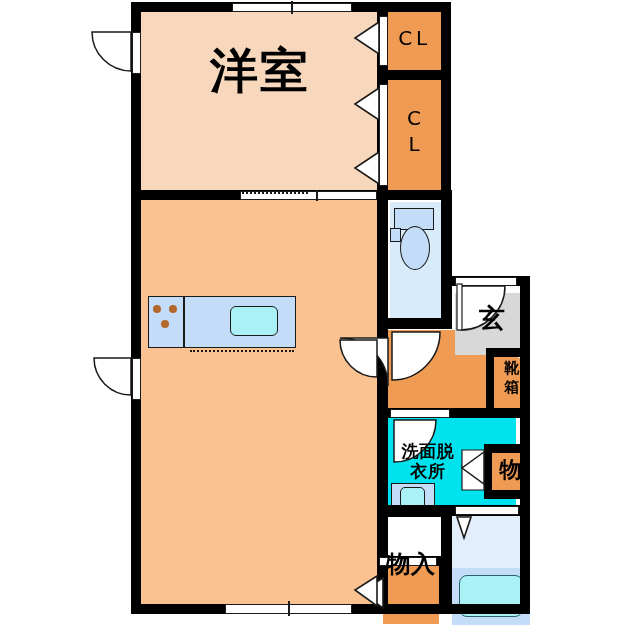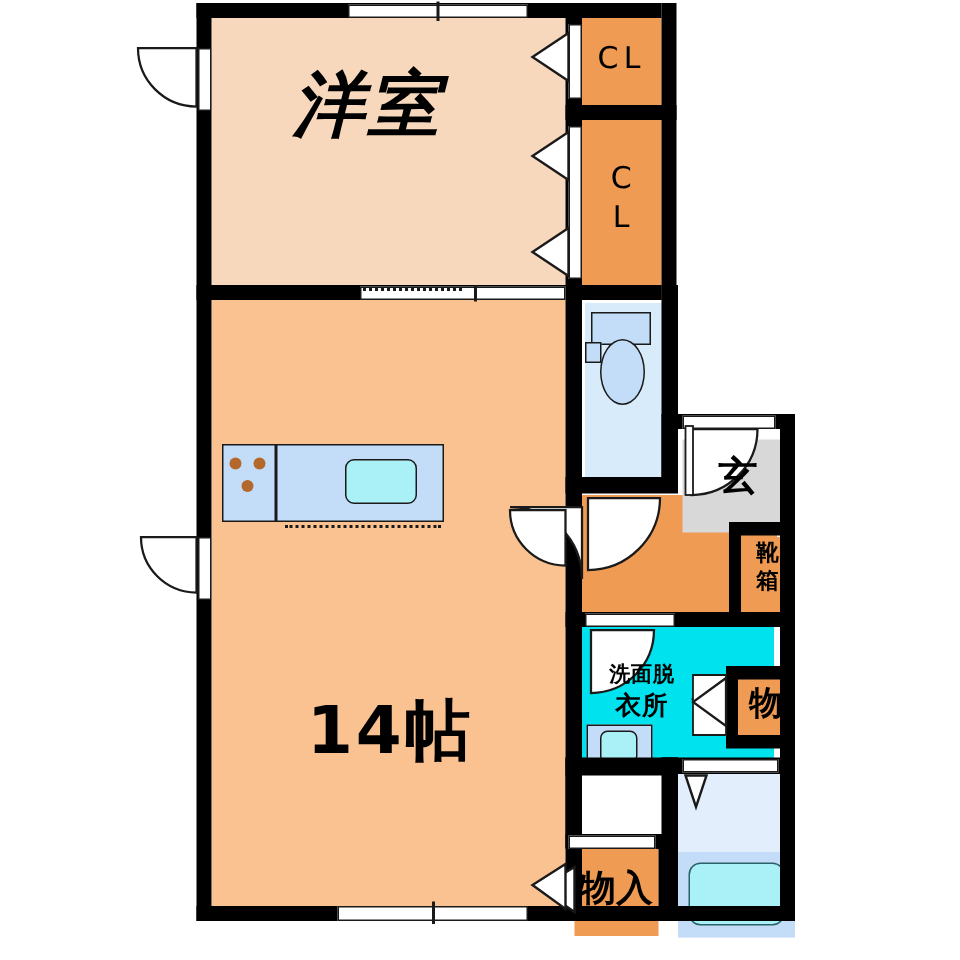--- a/index.html
+++ b/index.html
@@ -218,33 +218,32 @@
 
     <g>
       <path d="M383,578 L360,592 L383,608 Z" fill="#ffffff" stroke="#1a1a1a" stroke-width="1.6"></path>
     </g>
 
     <g>
       <path d="M377,576 L355,590 L377,606 Z" fill="#ffffff" stroke="#1a1a1a" stroke-width="1.6"></path>
     </g>
   </svg>
 
-  <div class="lbl" style="left:180px; top:45px; width:130px; font-size:48px;font-style:italic;">洋室</div>
-
-  <div class="lbl" style="left:180px; top:465px; width:160px; font-size:44px;">14帖</div>
+  <div class="lbl" style="left:195px; top:45px; width:130px; font-size:48px;">洋室</div>
+
 
   <div class="lbl" style="left:388px; top:28px; width:53px; font-size:20px; font-weight:normal; letter-spacing:0.18em;">CL</div>
   <div class="lbl" style="left:388px; top:108px; width:53px; font-size:20px; font-weight:normal;">C</div>
   <div class="lbl" style="left:388px; top:134px; width:53px; font-size:20px; font-weight:normal;">L</div>
 
   <div class="lbl" style="left:455px; top:305px; width:75px; font-size:26px;">玄</div>
 
   <div class="lbl" style="left:496px; top:361px; width:32px; font-size:15px;">靴</div>
   <div class="lbl" style="left:496px; top:380px; width:32px; font-size:15px;">箱</div>
 
-  <div class="lbl" style="left:392px; top:443px; width:72px; font-size:14px;">洗面脱</div>
+  <div class="lbl" style="left:392px; top:443px; width:72px; font-size:17px;">洗面脱</div>
   <div class="lbl" style="left:392px; top:463px; width:72px; font-size:17px;">衣所</div>
 
   <div class="lbl" style="left:492px; top:458px; width:38px; font-size:22px;">物</div>
 
-  <div class="lbl" style="left:383px; top:580px; width:56px; font-size:24px; letter-spacing:0.02em;">物入</div>
+  <div class="lbl" style="left:383px; top:552px; width:56px; font-size:24px; letter-spacing:0.02em;">物入</div>
 
 </div>
 
 </body></html>

